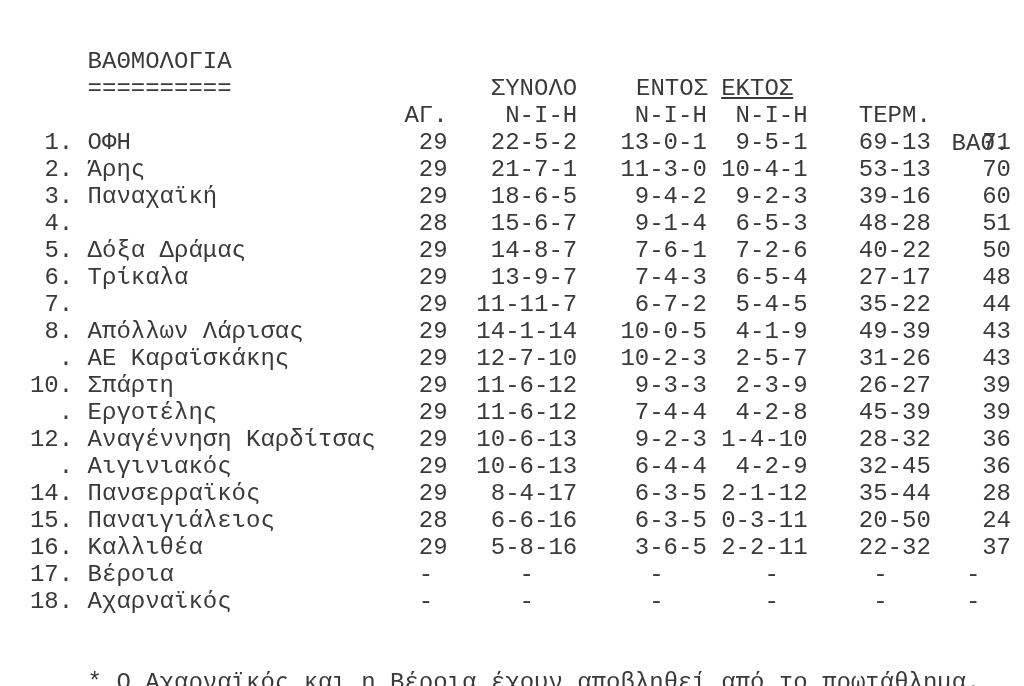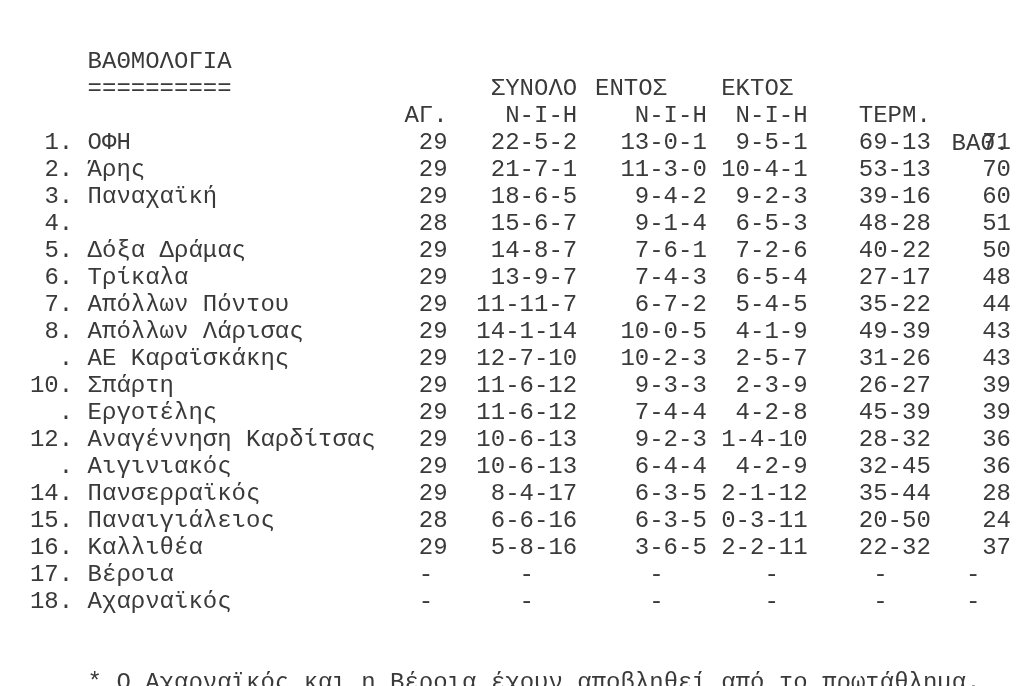--- a/index.html
+++ b/index.html
@@ -36,22 +36,22 @@
   .c-rank    { left: 43.2px; }
   .c-name    { left: 57.6px; }
   .c-ag      { left: 417.6px; }
   .c-total   { left: 547.2px; }
   .c-home    { left: 676.8px; }
   .c-away    { left: 777.6px; }
   .c-goals   { left: 892.8px; margin-left: 8px; }
   .c-points  { left: 981px; }
   
   .c-points-h { left: 979.2px; margin-top: 28px; }
-  .c-home-h1  { left: 637px; }
-  .c-away-h1  { left: 763.2px; }
+  .c-home-h1  { left: 678px; }
+  .c-away-h1  { left: 763.2px; text-decoration: underline; }
   
   .dash.c-ag     { left: 403.2px; }
   .dash.c-total  { left: 504px;   }
   .dash.c-home   { left: 633.6px; }
   .dash.c-away   { left: 748.8px; }
   .dash.c-goals  { left: 849.6px; }
   .dash.c-points { left: 950.4px; }
 </style>
 </head>
 <body>
@@ -142,21 +142,20 @@
     <span class="cell r c-ag">29</span>
     <span class="cell r c-total">13-9-7</span>
     <span class="cell r c-home">7-4-3</span>
     <span class="cell r c-away">6-5-4</span>
     <span class="cell r c-goals">27-17</span>
     <span class="cell r c-points">48</span>
   </div>
 
   <div class="line row">
     <span class="cell r c-rank">7.</span>
-    <span class="cell c-name">Απόλλων Πόντου</span>
     <span class="cell r c-ag">29</span>
     <span class="cell r c-total">11-11-7</span>
     <span class="cell r c-home">6-7-2</span>
     <span class="cell r c-away">5-4-5</span>
     <span class="cell r c-goals">35-22</span>
     <span class="cell r c-points">44</span>
   </div>
 
   <div class="line row">
     <span class="cell r c-rank">8.</span>

